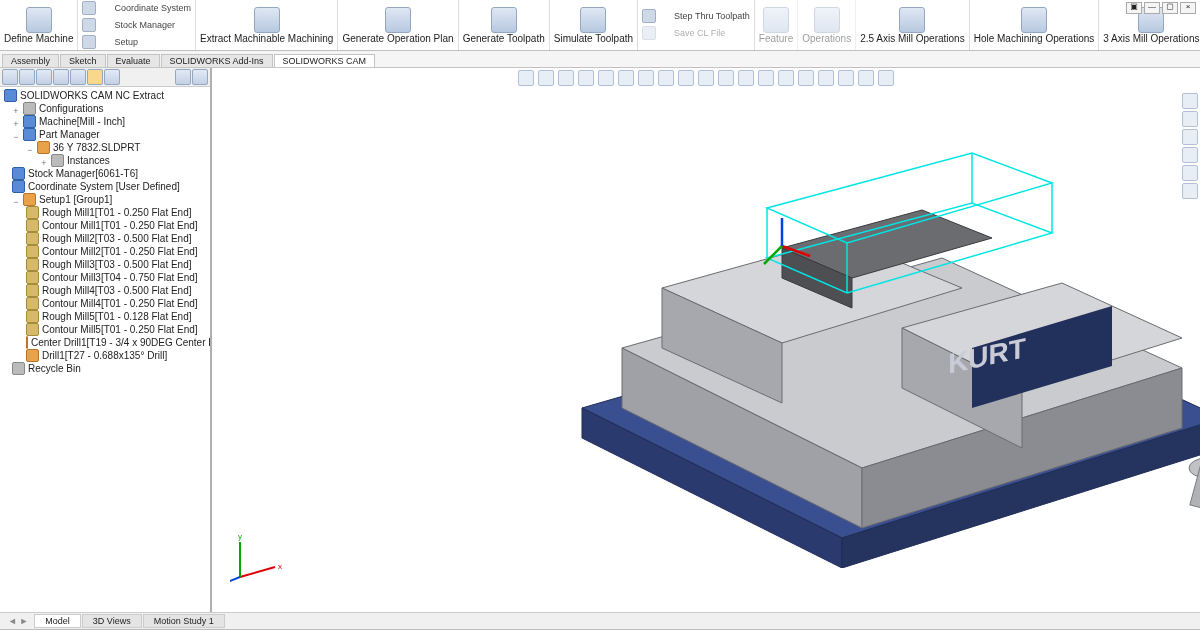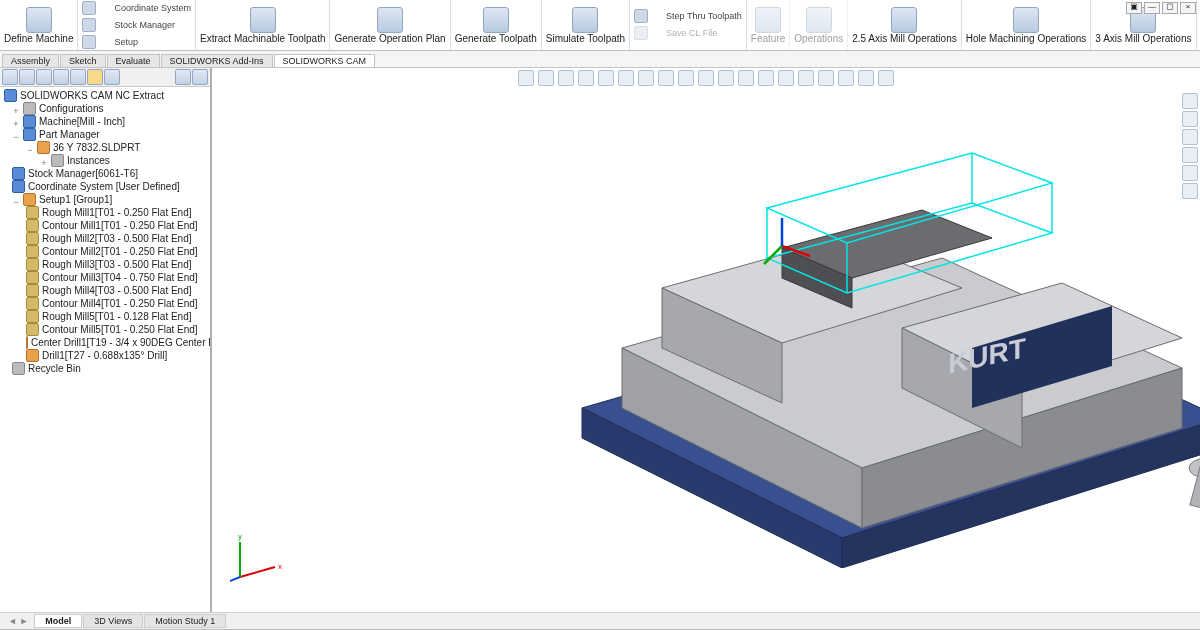--- a/index.html
+++ b/index.html
@@ -29,21 +29,21 @@
 .node .ic.orange{background:#e7a24a;border-color:#b8742a}
 .viewport{flex:1;position:relative;background:#fff}
 .viewtoolbar{position:absolute;top:2px;left:50%;transform:translateX(-50%);display:flex;gap:4px}
 .vtico{width:14px;height:14px;background:#e8eef6;border:1px solid #b0c0d6;border-radius:2px}
 .righttoolbar{position:absolute;right:2px;top:25px;display:flex;flex-direction:column;gap:2px}
 .triad{position:absolute;left:18px;bottom:25px}
 .triad line{stroke-width:2}
 .statusbar{height:16px;background:#e8e8e8;border-top:1px solid #bbb;display:flex;align-items:center;font-size:9px;color:#666;padding:0 6px;justify-content:space-between}
 .bottomtabs{height:16px;background:#f0f0f0;border-top:1px solid #ccc;display:flex;align-items:center;font-size:9px;padding-left:2px}
 .btab{padding:1px 10px;border:1px solid #ccc;background:#e4e4e4;margin-right:1px}
-.btab.active{background:#fff;font-weight:bold}
+.btab.active{background:#fff;font-weight:normal}
 .vise{position:absolute;left:330px;top:60px}
 .windowctrls{position:absolute;right:4px;top:2px;display:flex;gap:2px}
 .wctrl{width:14px;height:10px;border:1px solid #aaa;background:#f5f5f5;font-size:8px;text-align:center;line-height:8px}
 </style>
 </head>
 <body>
 
 <div class="ribbon">
   <div class="rgroup">
       <div class="iconbox"></div>
@@ -61,21 +61,21 @@
       </div>
     <div class="rrow">
         <div class="iconbox"></div>
         <span class="lbl">Setup</span>
       </div>
   </div>
   <div class="rgroup">
       <div class="iconbox"></div>
       <div class="lbl">Extract
 Machinable
-Toolpath</div>
+Machining</div>
     </div>
   <div class="rgroup">
       <div class="iconbox"></div>
       <div class="lbl">Generate
 Operation
 Plan</div>
     </div>
   <div class="rgroup">
       <div class="iconbox"></div>
       <div class="lbl">Generate

